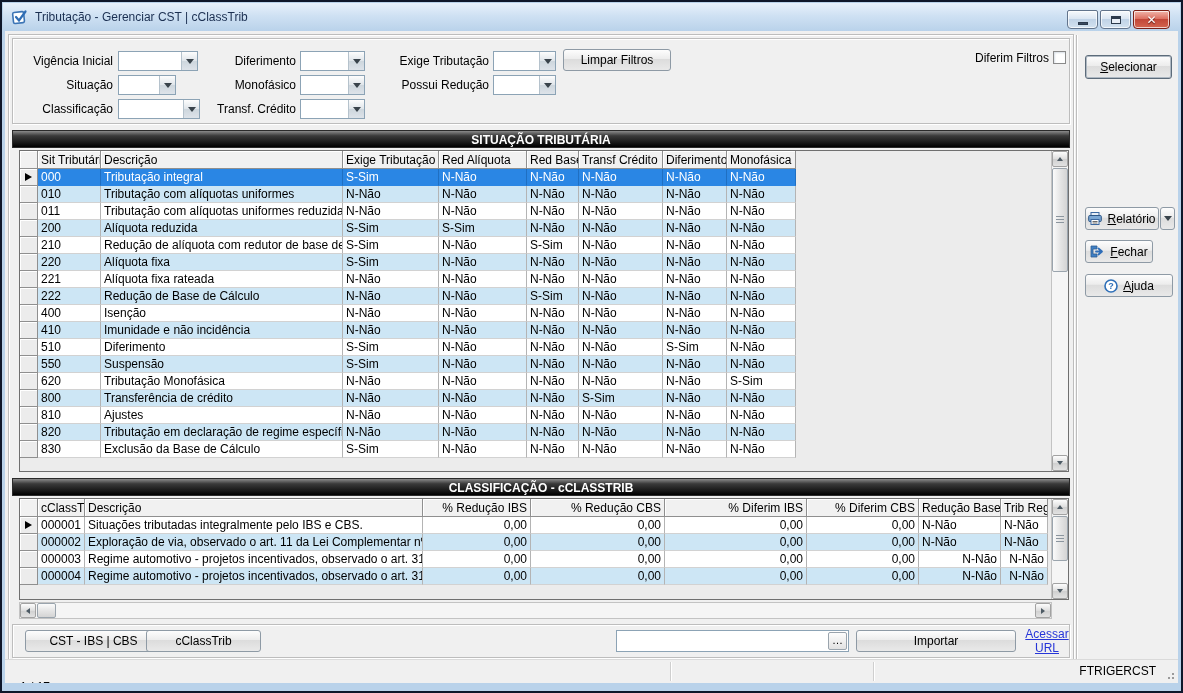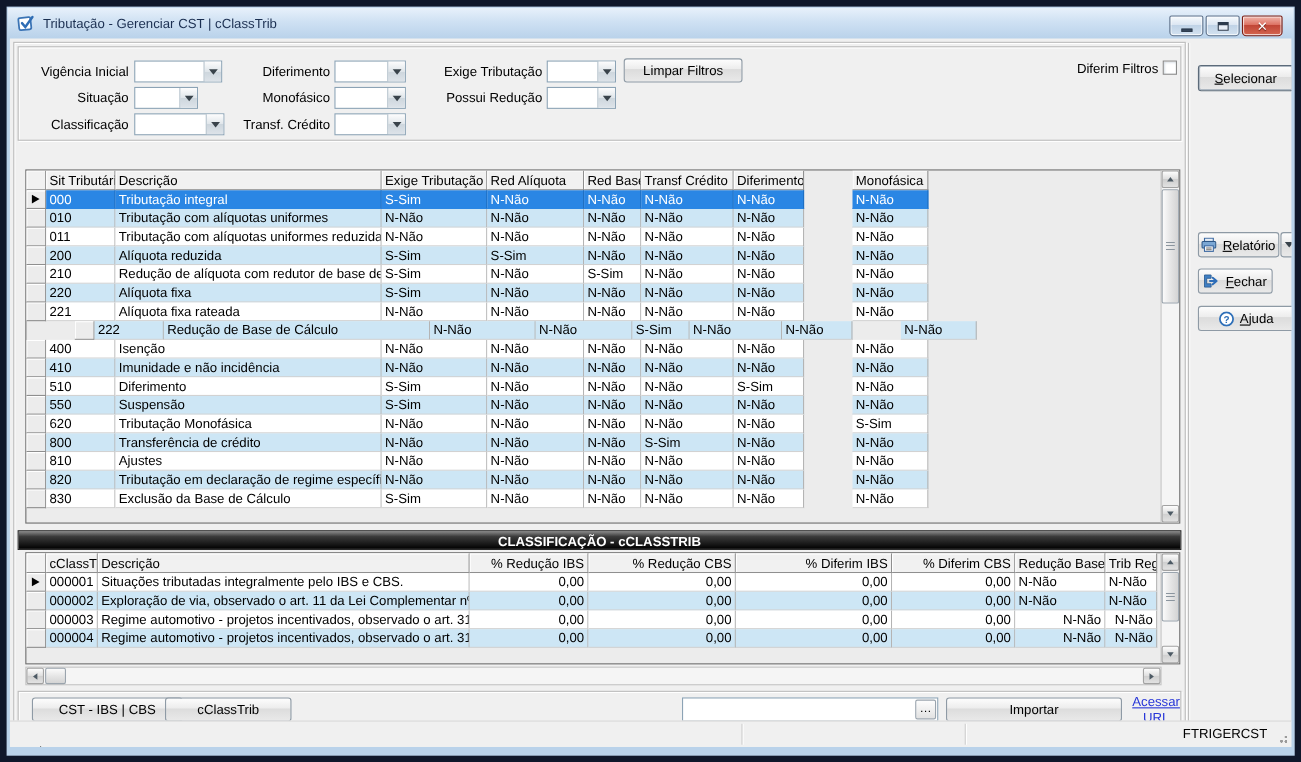--- a/index.html
+++ b/index.html
@@ -1,19 +1,19 @@
 <!DOCTYPE html>
 <html><head>
 <meta charset="utf-8">
 <style>
   * { margin:0; padding:0; box-sizing:border-box; }
   html,body { width:1183px; height:693px; font-family:"Liberation Sans","DejaVu Sans",sans-serif; }
   body { background:#888; }
 
-  .window { position:relative; width:1183px; height:693px; background:#b9d2ea; border:6px solid #0f172a; overflow:hidden; }
+  .window { position:relative; width:1183px; height:693px; background:#b9d2ea; border:2px solid #0f172a; overflow:hidden; }
 
   
   .titlebar { position:absolute; left:1px; top:1px; right:1px; height:28px;
     background:linear-gradient(#e8f1fb,#cfe1f3 45%,#b9d2ea); display:flex; align-items:center; }
   .app-icon { width:17px; height:17px; margin-left:8px; flex:0 0 auto; }
   .title-text { margin-left:7px; font-size:12px; color:#1b2f51; }
   .winbtns { position:absolute; top:7px; right:10px; display:flex; gap:2px; }
   .wb { width:31px; height:19px; border:1px solid #62748c; border-radius:2px 2px 4px 4px;
     background:linear-gradient(#f7fafd,#dbe6f2 45%,#bfd2e6 46%,#d3e2f0); display:flex; align-items:center; justify-content:center; box-shadow:inset 0 0 0 1px rgba(255,255,255,.7); }
   .wb.close { width:37px; background:linear-gradient(#f0b6ab,#dd7162 45%,#c04536 46%,#d4654f); border-color:#7c2016; }
@@ -81,21 +81,21 @@
   .row.current .arrow { display:block; width:0; height:0; border-left:7px solid #000; border-top:4px solid transparent; border-bottom:4px solid transparent; }
 
   
   .g1 .col0,.g1 .c0 { width:63px; }
   .g1 .col1,.g1 .c1 { width:242px; }
   .g1 .col2,.g1 .c2 { width:96px; }
   .g1 .col3,.g1 .c3 { width:88px; }
   .g1 .col4,.g1 .c4 { width:52px; }
   .g1 .col5,.g1 .c5 { width:84px; }
   .g1 .col6,.g1 .c6 { width:64px; }
-  .g1 .col7,.g1 .c7 { width:69px;margin-left:44px; }
+  .g1 .col7,.g1 .c7 { width:69px; }
   
   .g2 .col0,.g2 .c0 { width:47px; }
   .g2 .col1,.g2 .c1 { width:338px; }
   .g2 .col2,.g2 .c2 { width:108px; }
   .g2 .col3,.g2 .c3 { width:134px; }
   .g2 .col4,.g2 .c4 { width:142px; }
   .g2 .col5,.g2 .c5 { width:112px; }
   .g2 .col6,.g2 .c6 { width:82px; }
   .g2 .col7,.g2 .c7 { width:47px; }
   .g2 .col2,.g2 .col3,.g2 .col4,.g2 .col5,.g2 .c2,.g2 .c3,.g2 .c4,.g2 .c5 { text-align:right; }
@@ -273,20 +273,21 @@
     <button class="btn side-btn ajuda">
       <span class="ico">
         <svg width="14" height="14" viewBox="0 0 14 14">
           <circle cx="7" cy="7" r="6" fill="#fff" stroke="#2e6fb8" stroke-width="1.6"></circle>
           <text x="7" y="10.4" font-size="9" font-weight="bold" fill="#2e6fb8" text-anchor="middle" font-family="Liberation Sans, sans-serif">?</text>
         </svg>
       </span>
       <span><u>A</u>juda</span>
     </button>
 
+    <div class="band band1">SITUAÇÃO TRIBUTÁRIA</div>
     <div class="grid g1">
       <div class="hdr">
         <div class="hcell hind"></div>
         <div style="display:flex;">
 
         <div class="hcell col0">Sit Tributária</div>
             <div class="hcell col1 stripe">Descrição</div>
             <div class="hcell col2">Exige Tributação</div>
             <div class="hcell col3 stripe">Red Alíquota</div>
             <div class="hcell col4">Red Base</div>

